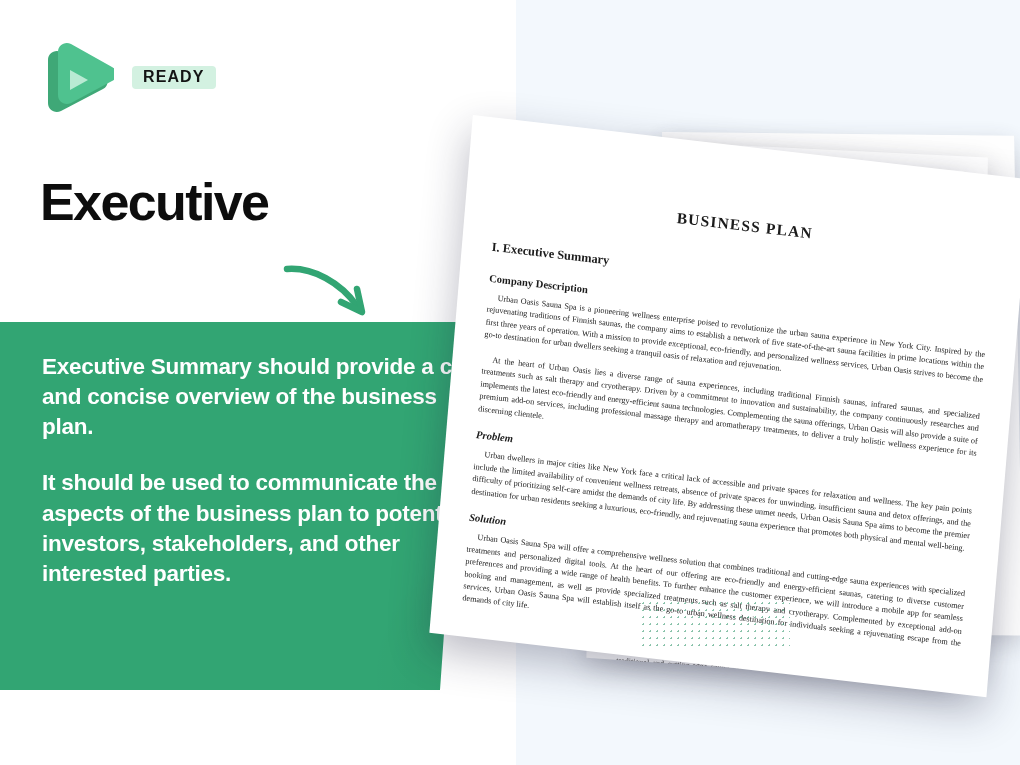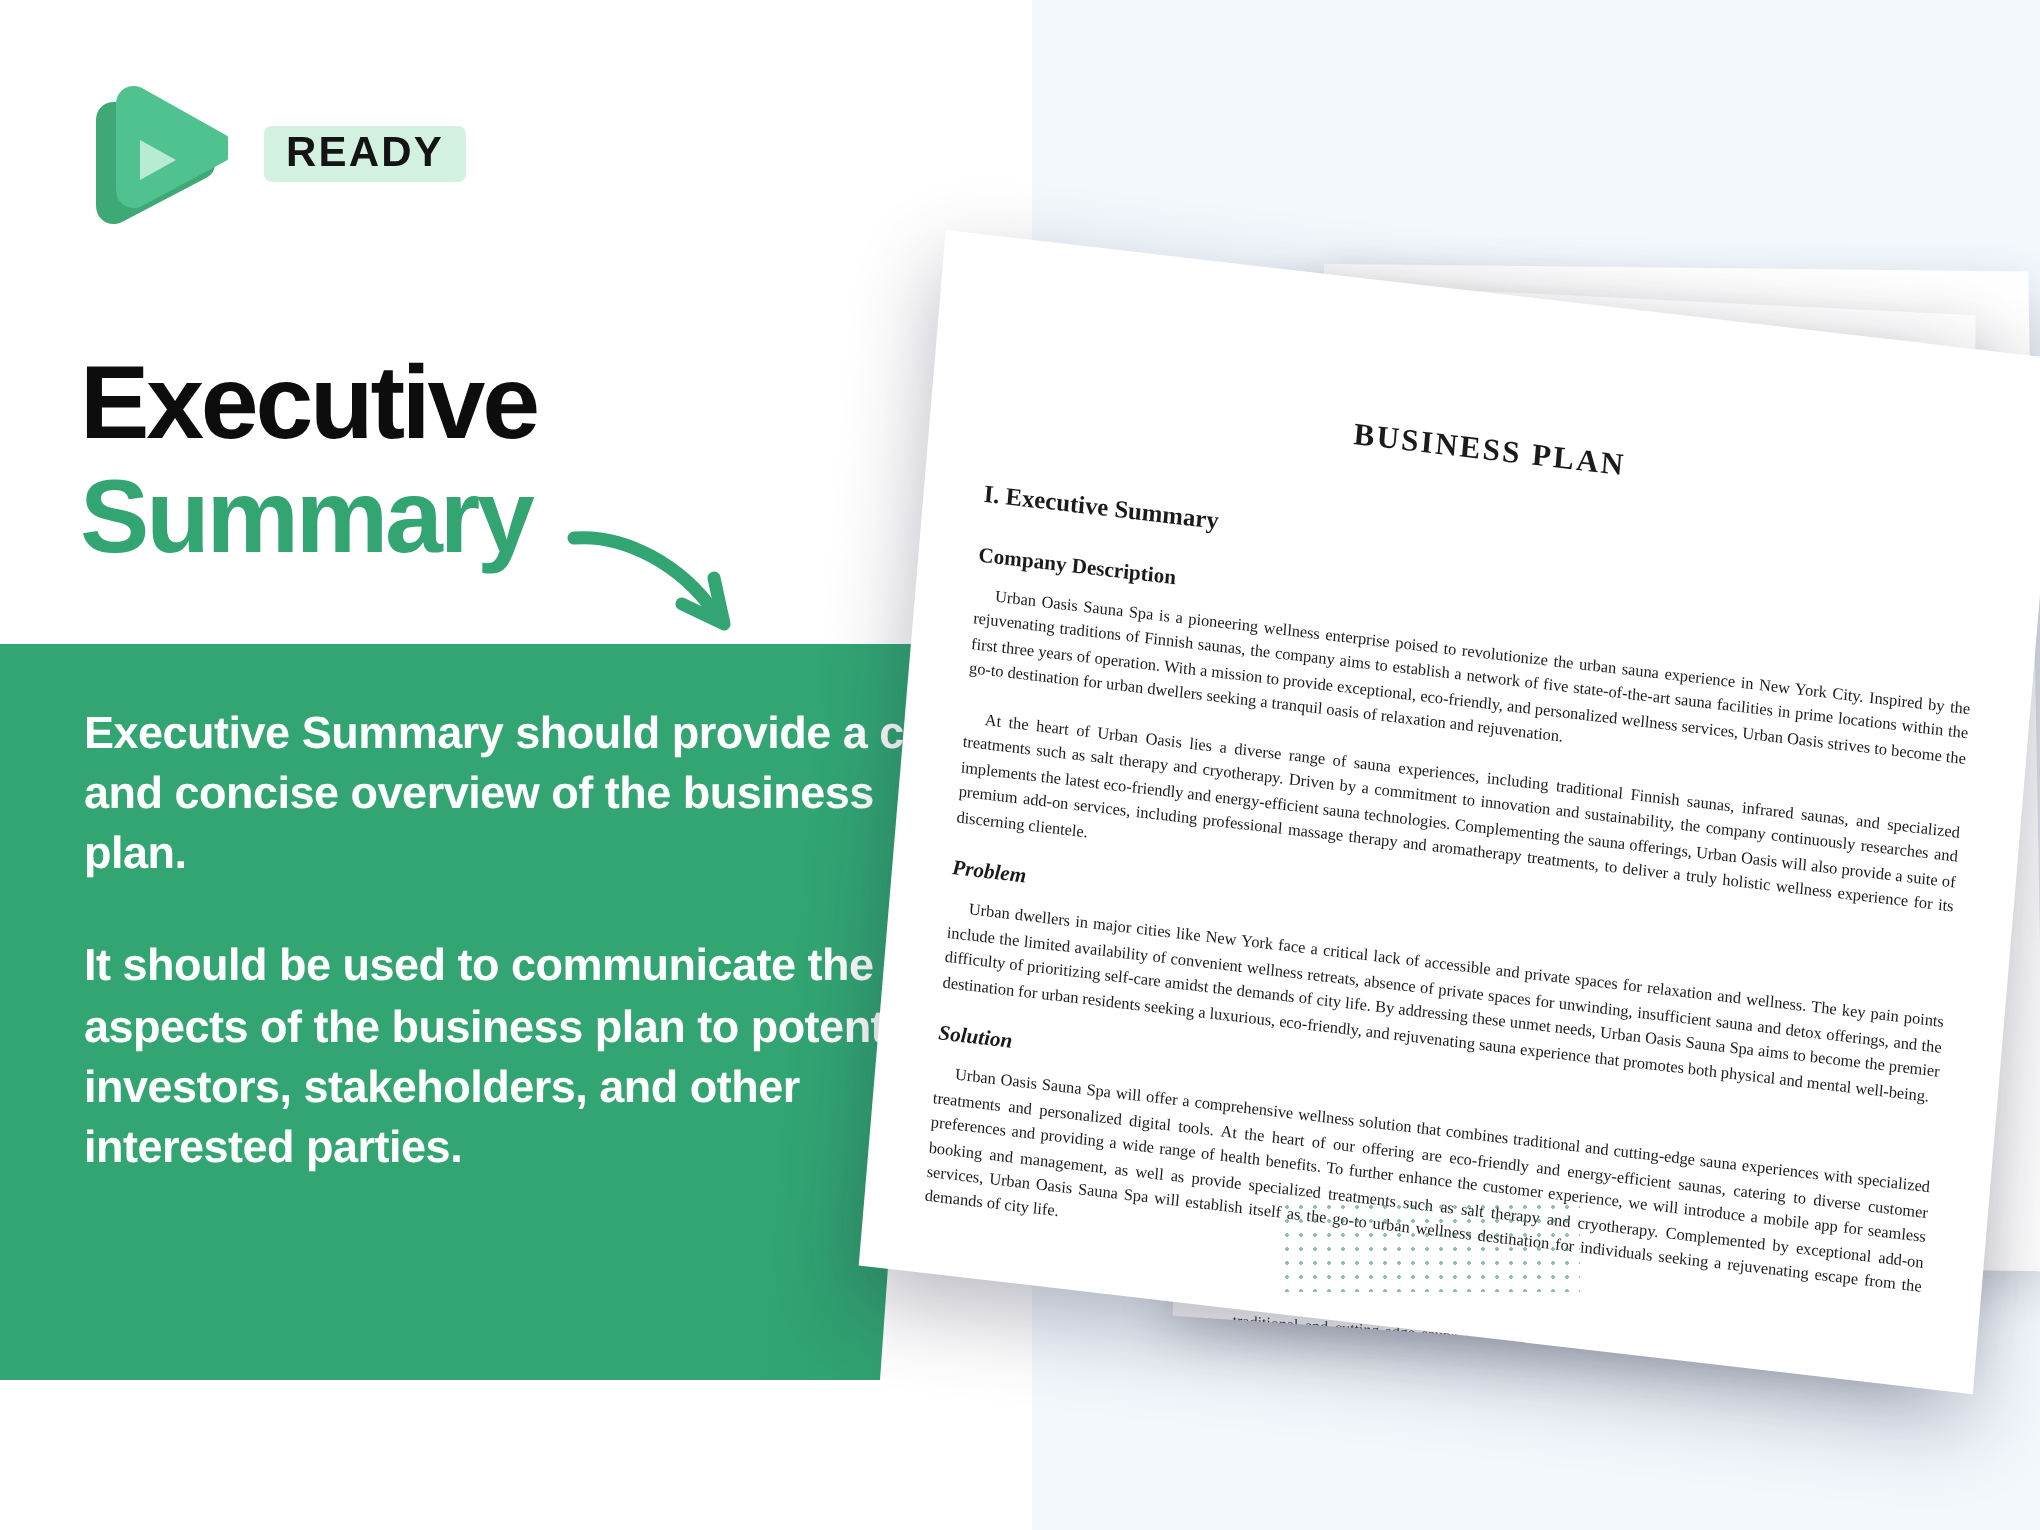--- a/index.html
+++ b/index.html
@@ -29,21 +29,21 @@
     clip-path:polygon(0 4px, 466px 4px, 440px 372px, 1020px 372px, 1020px 372px, 0 372px);
     pointer-events:none;
   }
 
   
   .logo-wrap{position:absolute;left:40px;top:38px;display:flex;align-items:center;}
   .logo-mark{position:relative;width:74px;height:78px;flex:0 0 auto;}
   .logo-text{margin-left:18px;}
   .badge{
     display:inline-block;background:#d3f1e1;color:#141414;
-    font-size:21px;font-weight:600;letter-spacing:1.1px;
+    font-size:16px;font-weight:600;letter-spacing:1.1px;
     padding:3px 11px 4px 11px;border-radius:4px;line-height:1;
   }
   .brand{
     margin-top:6px;font-size:30px;font-weight:800;color:#101010;
     letter-spacing:-0.9px;line-height:1.05;
   }
 
   
   .headline{position:absolute;left:40px;top:176px;}
   .headline .l1{
@@ -140,21 +140,20 @@
         <path d="M30 32 L48 42 L30 52 Z" fill="#b9ead3"></path>
       </svg>
     </div>
     <div class="logo-text">
       <span class="badge">READY</span>
     </div>
   </div>
 
   <div class="headline">
     <div class="l1">Executive</div>
-    <div class="l2">Summary</div>
   </div>
   <div class="arrow">
     <svg width="100" height="72" viewBox="0 0 100 72" xmlns="http://www.w3.org/2000/svg">
       <path d="M4 11 C30 9 58 25 74 48" stroke="#32a573" stroke-width="6.5" fill="none" stroke-linecap="round"></path>
       <path d="M58 44 L79 54 L74 31" stroke="#32a573" stroke-width="6.5" fill="none" stroke-linecap="round" stroke-linejoin="round"></path>
     </svg>
   </div>
 
   <div class="panel-copy">
     <p>Executive Summary should provide a clear and concise overview of the business plan.</p>

